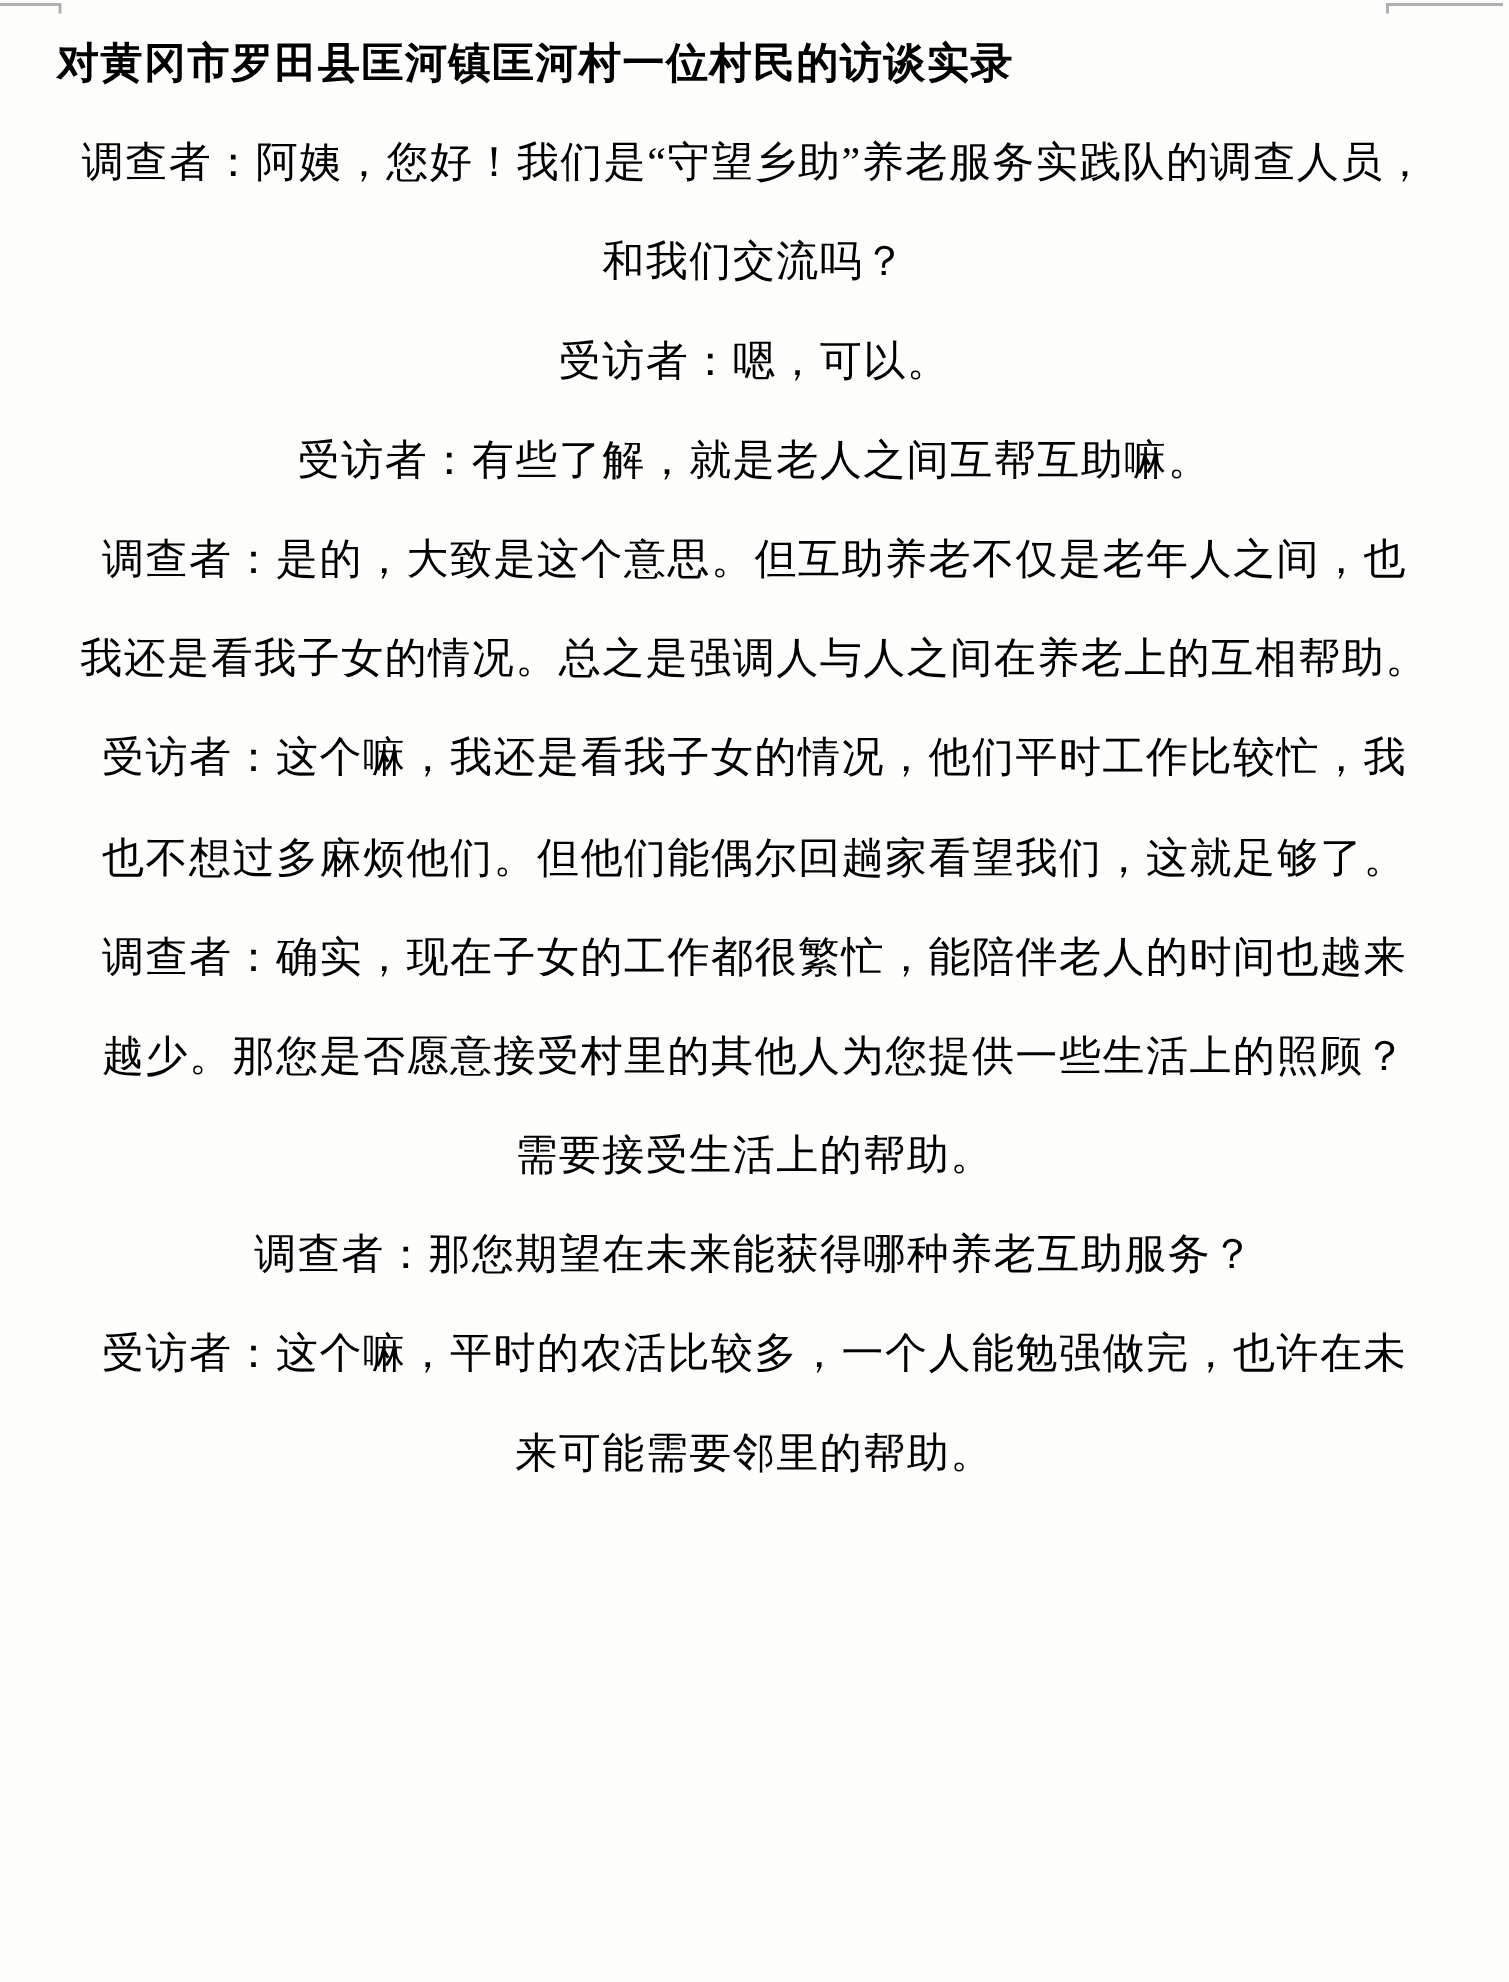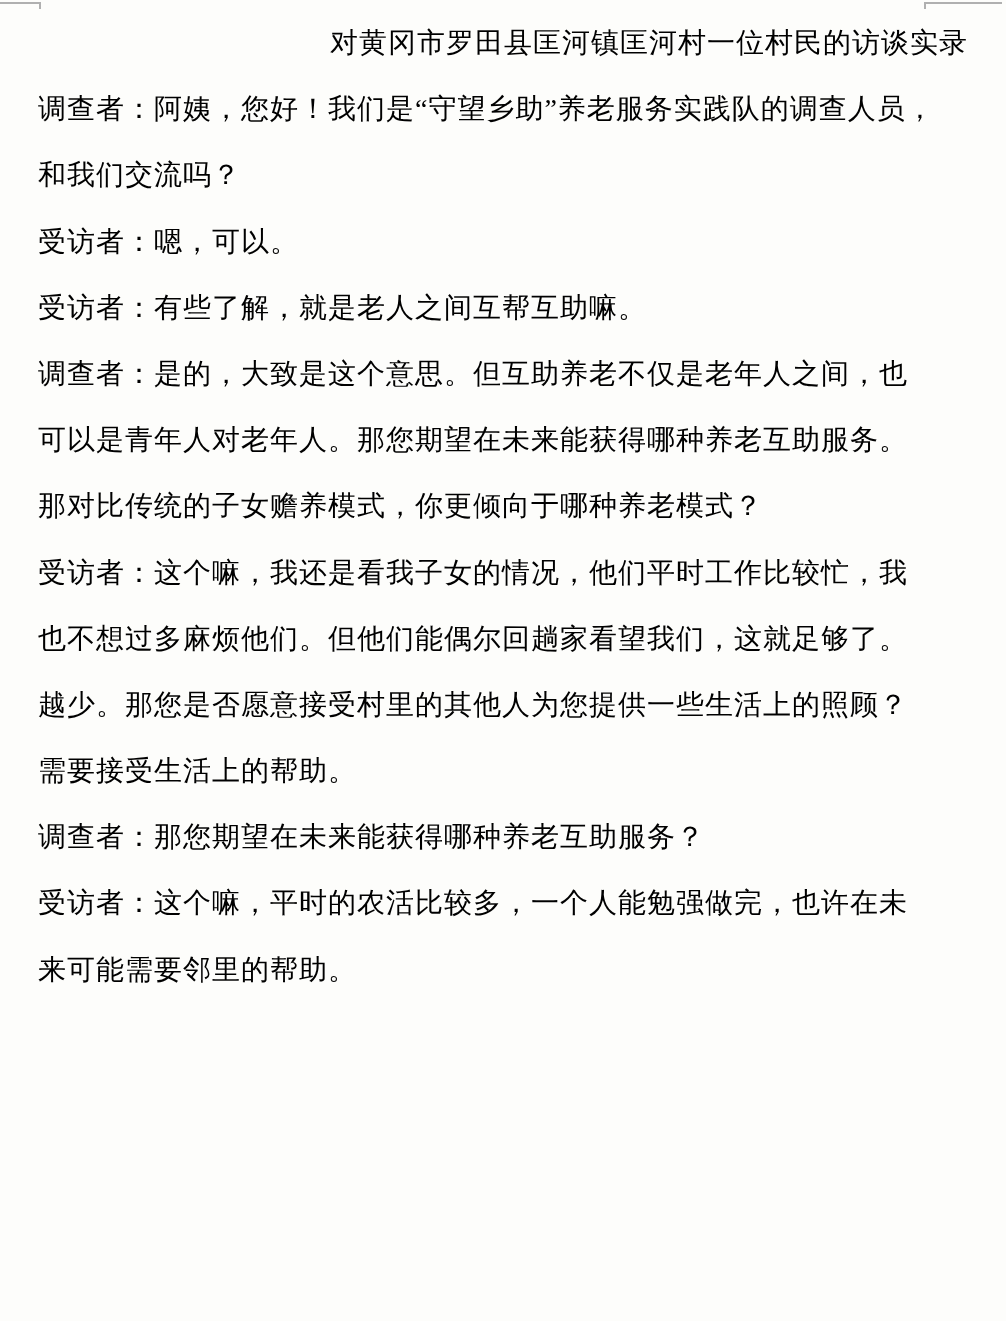--- a/index.html
+++ b/index.html
@@ -43,25 +43,25 @@
     left: 38px;
     top: 10px;
     width: 930px;
   }
   .line {
     height: 66.2px;
     line-height: 66.2px;
     font-size: 28px;
     letter-spacing: 1px;
     white-space: nowrap;
-    text-align: left;
+    text-align: center;
   }
   .title {
-    text-align: right;
-    font-weight: normal;
+    text-align: left;
+    font-weight: bold;
   }
   .para { margin: 0; padding: 0; }
 </style>
 </head>
 <body>
 
 <div class="page">
 
   <div class="mark-h left"></div>
   <div class="mark-v left"></div>
@@ -81,30 +81,30 @@
       <div class="line">受访者：嗯，可以。</div>
     </div>
 
 
     <div class="para">
       <div class="line">受访者：有些了解，就是老人之间互帮互助嘛。</div>
     </div>
 
     <div class="para">
       <div class="line">调查者：是的，大致是这个意思。但互助养老不仅是老年人之间，也</div>
-      <div class="line">可以是青年人对老年人。那您期望在未来能获得哪种养老互助服务。</div>
-      <div class="line">那对比传统的子女赡养模式，你更倾向于哪种养老模式？</div>
+      <div class="line">我还是看我子女的情况。总之是强调人与人之间在养老上的互相帮助。</div>
     </div>
 
     <div class="para">
       <div class="line">受访者：这个嘛，我还是看我子女的情况，他们平时工作比较忙，我</div>
       <div class="line">也不想过多麻烦他们。但他们能偶尔回趟家看望我们，这就足够了。</div>
     </div>
 
     <div class="para">
+      <div class="line">调查者：确实，现在子女的工作都很繁忙，能陪伴老人的时间也越来</div>
       <div class="line">越少。那您是否愿意接受村里的其他人为您提供一些生活上的照顾？</div>
     </div>
 
     <div class="para">
       <div class="line">需要接受生活上的帮助。</div>
     </div>
 
     <div class="para">
       <div class="line">调查者：那您期望在未来能获得哪种养老互助服务？</div>
     </div>

